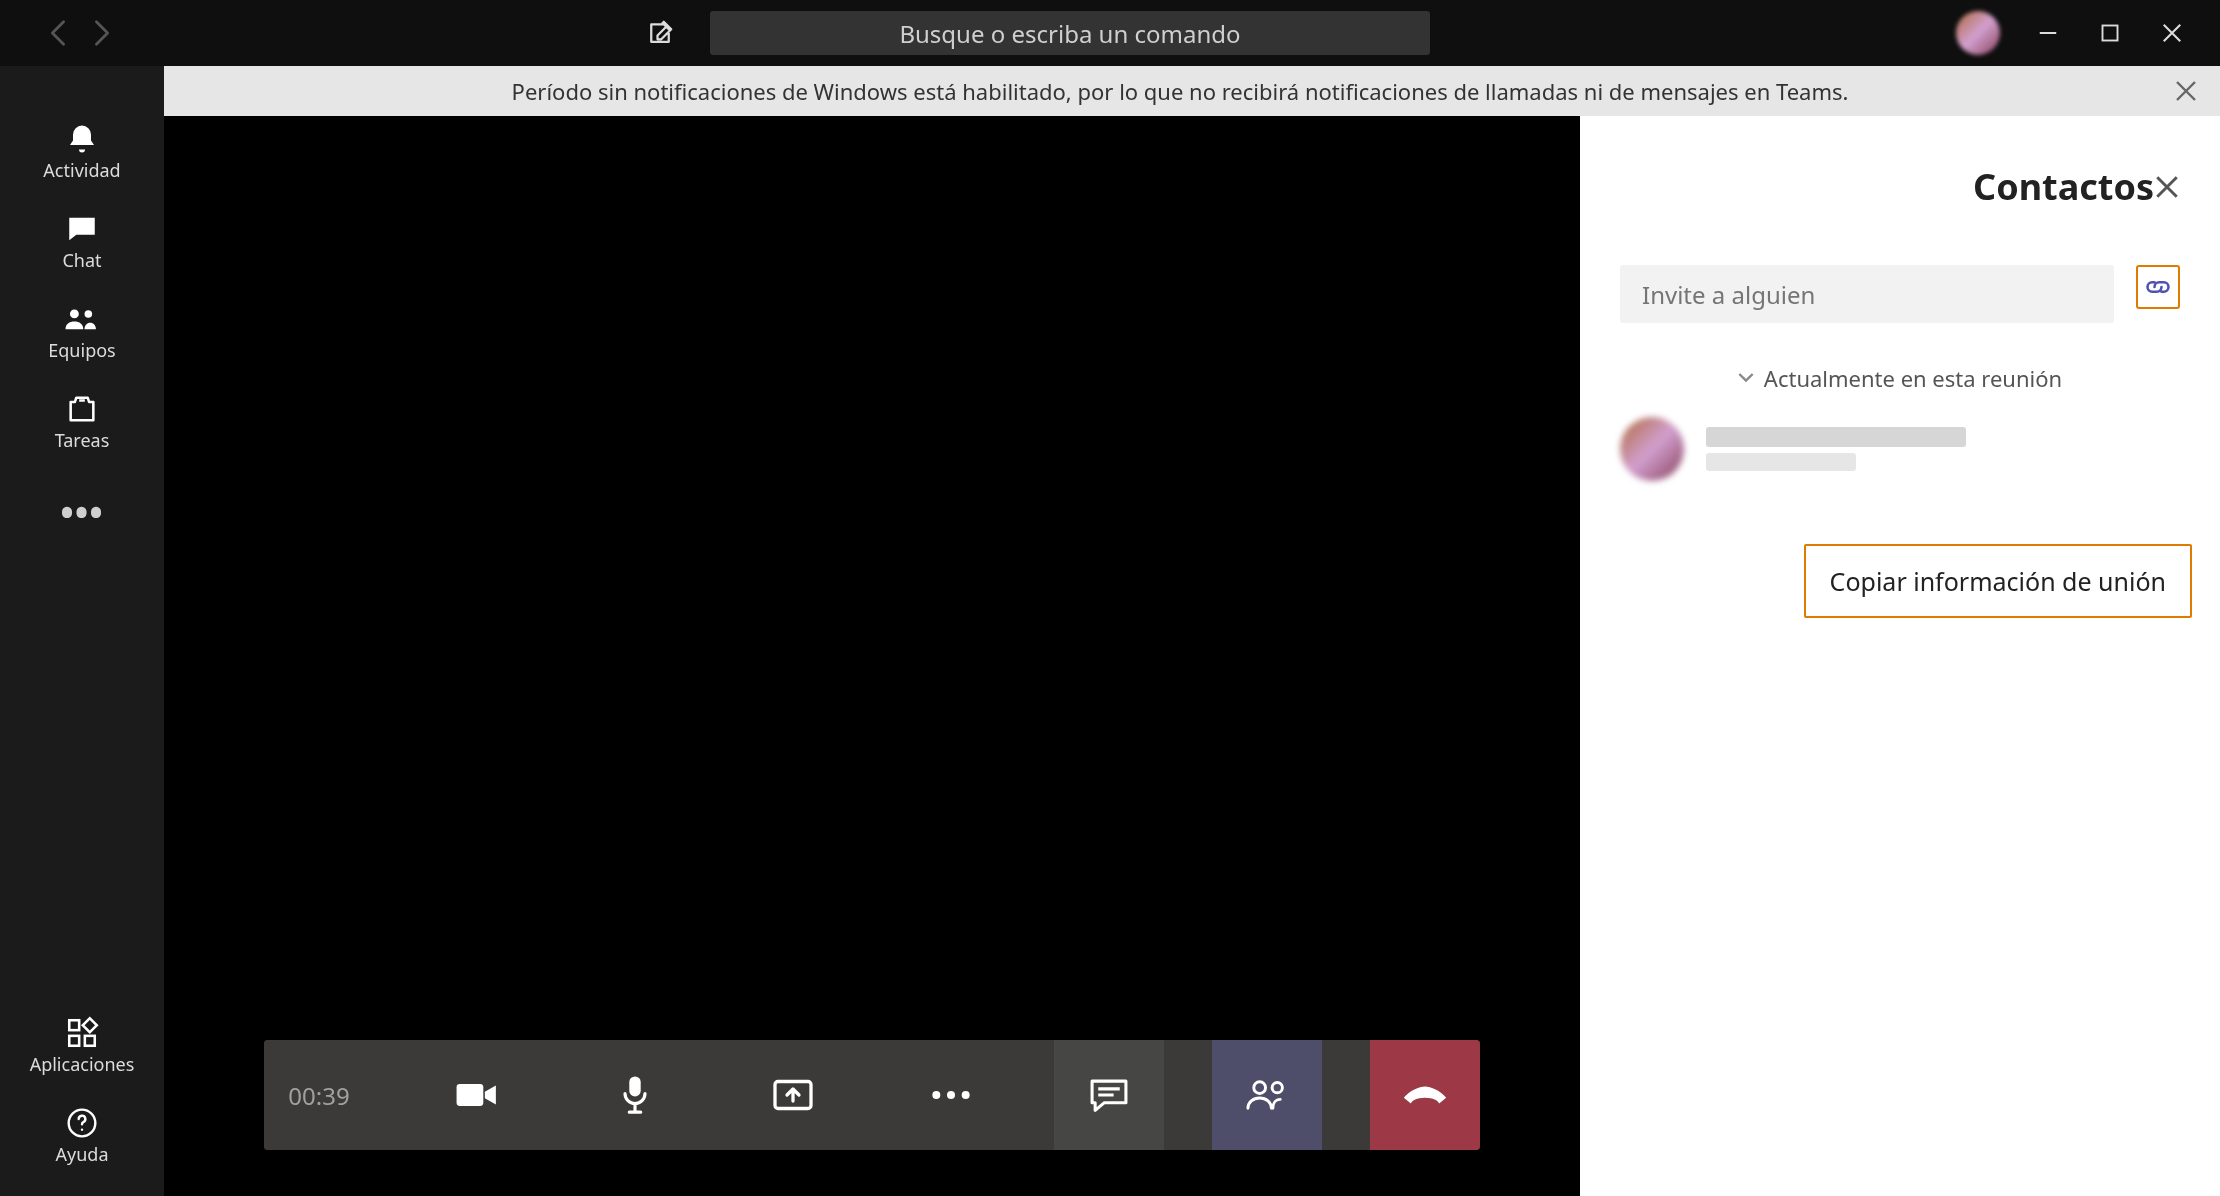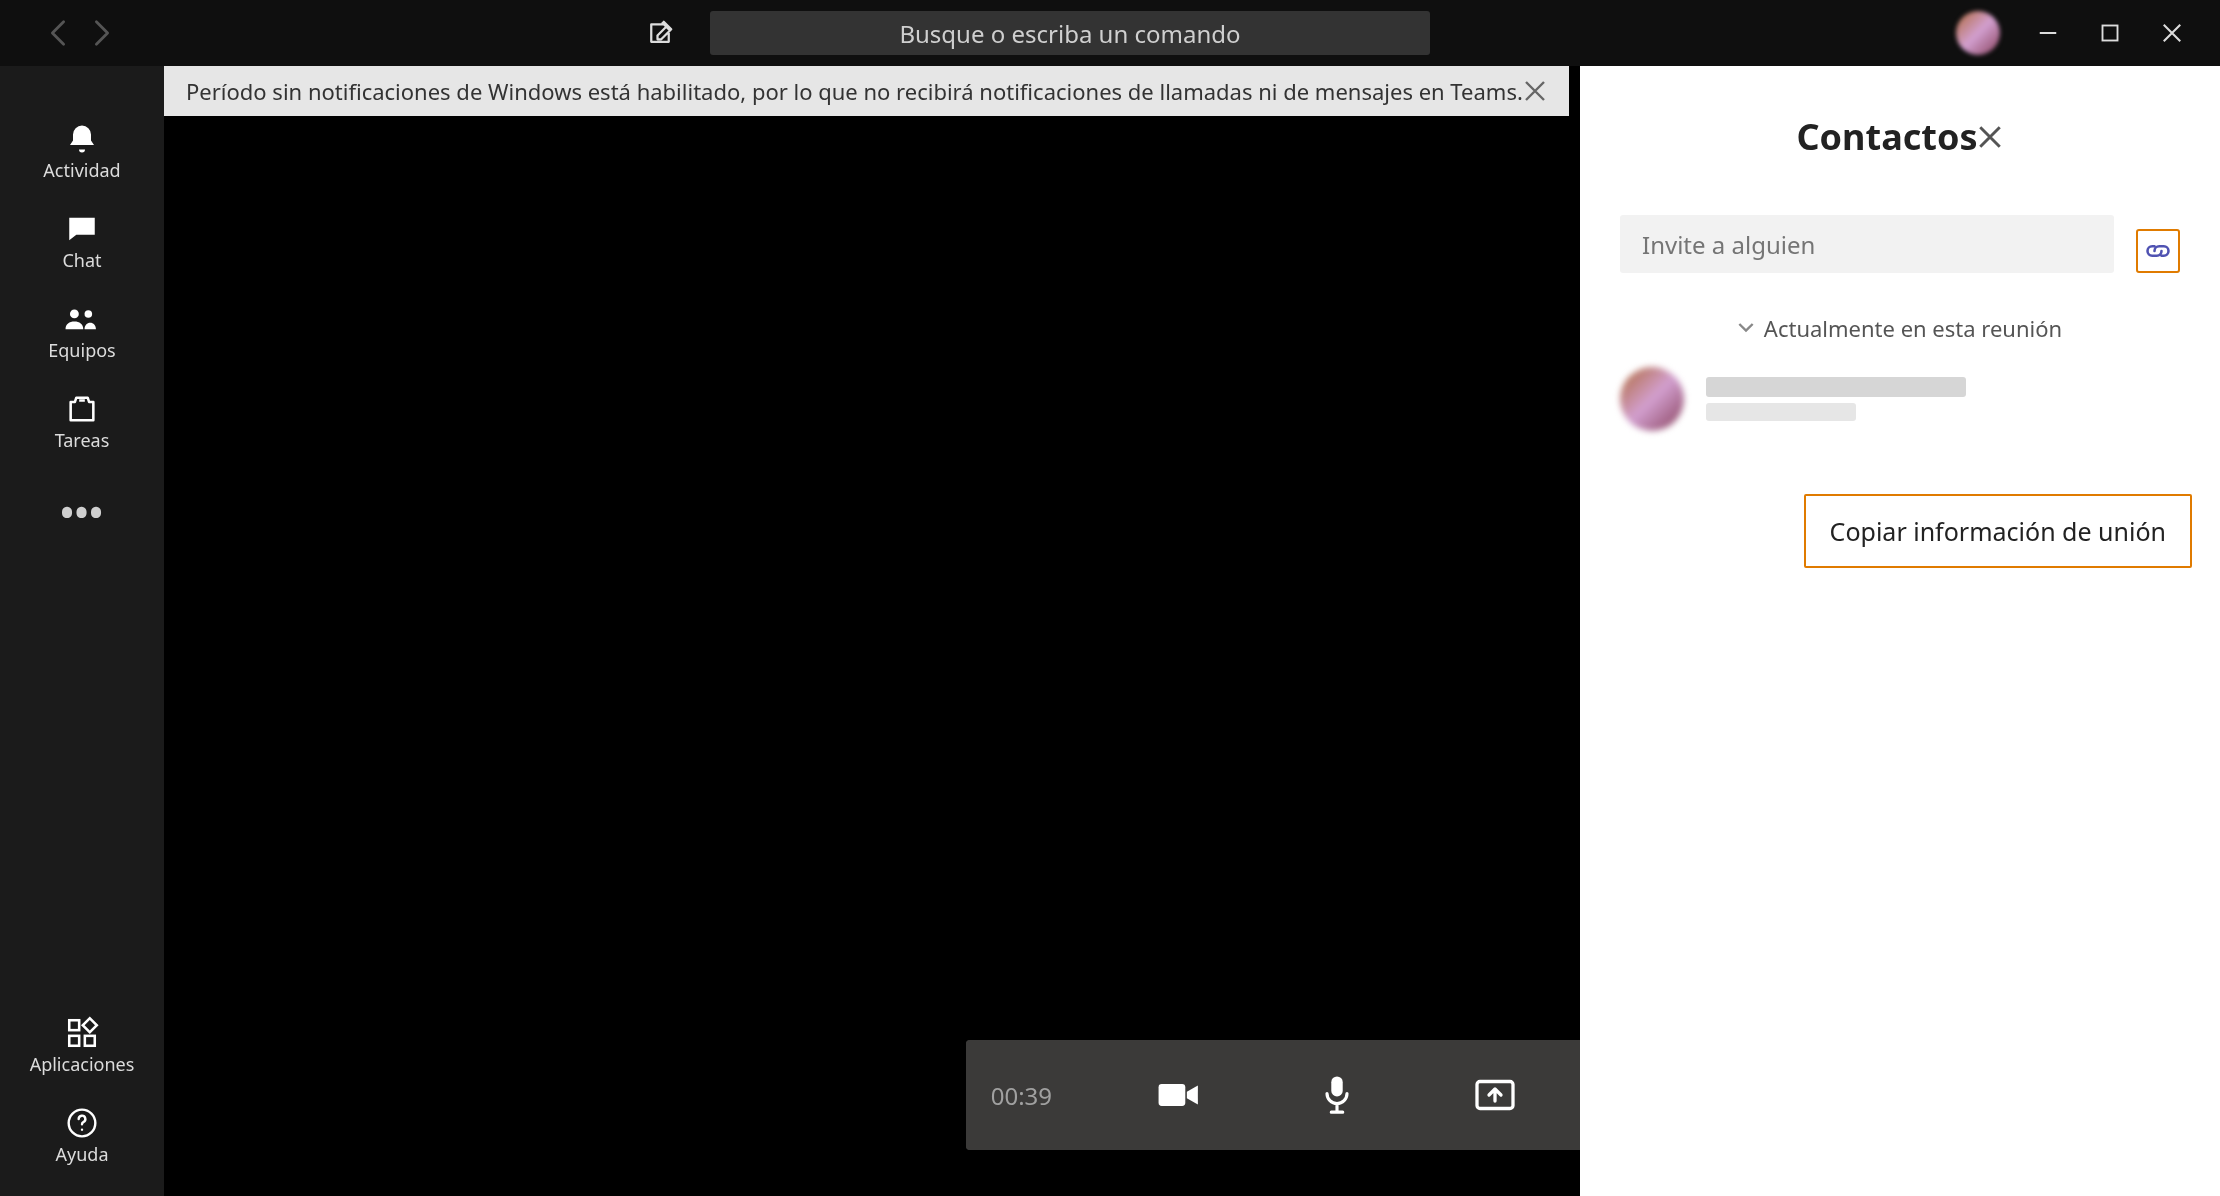--- a/index.html
+++ b/index.html
@@ -18,41 +18,41 @@
   .win-btn { width: 28px; height: 28px; color: #dcdcdc; display: flex; align-items: center; justify-content: center; cursor: pointer; }
 
   
   .main { flex: 1; display: flex; min-height: 0; }
   .side-rail { width: 164px; background: #1b1b1b; display: flex; flex-direction: column; align-items: center; padding-top: 40px; flex: 0 0 auto; }
   .rail-item { width: 100%; display: flex; flex-direction: column; align-items: center; color: #dcdcdc; font-size: 18px; padding: 14px 0; cursor: pointer; }
   .rail-icon { width: 38px; height: 38px; display: flex; align-items: center; justify-content: center; }
   .rail-spacer { flex: 1; }
   .rail-more { color: #cfcfcf; font-size: 36px; font-weight: bold; letter-spacing: 1px; margin: 22px 0; cursor: pointer; }
 
-  .content { flex: 1; display: flex; flex-direction: row; min-width: 0; }
+  .content { flex: 1; display: flex; flex-direction: column; min-width: 0; }
   .banner { height: 50px; background: #e6e6e6; color: #333; display: flex; align-items: center; padding: 0 22px; font-size: 22px; flex: 0 0 auto; }
   .banner-text { flex: 1; text-align: center; }
   .banner-close { color: #666; cursor: pointer; font-size: 28px; }
 
   .stage-row { flex: 1; display: flex; min-height: 0; }
   .video-stage { flex: 1; background: #000; position: relative; }
   .call-bar { position: absolute; left: 50%; transform: translateX(-50%); bottom: 46px; height: 110px; display: flex; border-radius: 4px; overflow: hidden; background: #3b3a39; box-shadow: 0 4px 12px rgba(0,0,0,.4); gap: 48px; }
   .cb-seg { width: 110px; height: 110px; display: flex; align-items: center; justify-content: center; color: #fff; cursor: pointer; }
   .cb-timer { color: #a0a0a0; font-size: 24px; cursor: default; }
   .cb-dark { background: #3b3a39; }
   .cb-mid { background: #464645; }
   .cb-people { background: #4e4d6a; }
   .cb-hangup { background: #9d3946; }
   .cb-icon { color: #fff; }
 
   .people-panel { width: 640px; background: #fff; display: flex; flex-direction: column; padding: 46px 40px 0 40px; position: relative; flex: 0 0 auto; }
-  .panel-header { display: flex; align-items: center; justify-content: center; }
+  .panel-header { display: flex; align-items: center; justify-content: flex-end; }
   .panel-title { font-size: 36px; font-weight: 700; color: #222; }
   .panel-close { color: #555; cursor: pointer; }
-  .invite-row { display: flex; align-items: flex-end; gap: 22px; margin-top: 54px; }
+  .invite-row { display: flex; align-items: flex-start; gap: 22px; margin-top: 54px; }
   .invite-input { flex: 1; height: 58px; background: #f2f2f2; border: none; padding: 0 22px; font-size: 24px; color: #666; border-radius: 3px; }
   .copy-link-btn { width: 44px; height: 44px; border: 2px solid #e07b00; border-radius: 3px; display: flex; align-items: center; justify-content: center; color: #4f52b2; cursor: pointer; }
   .section-header { display: flex; align-items: center; gap: 10px; margin-top: 40px; color: #555; font-size: 22px; justify-content: center; }
   .sh-caret { color: #888; }
   .participant { display: flex; align-items: center; gap: 22px; margin-top: 24px; }
   .p-avatar { width: 64px; height: 64px; border-radius: 50%; background: linear-gradient(135deg,#b06a3a,#d29fcf,#87415b); filter: blur(3px); }
   .p-col { display: flex; flex-direction: column; gap: 6px; }
   .p-name { width: 260px; height: 20px; background: #d6d6d6; border-radius: 3px; }
   .p-role { width: 150px; height: 18px; background: #e6e6e6; border-radius: 3px; }
 

